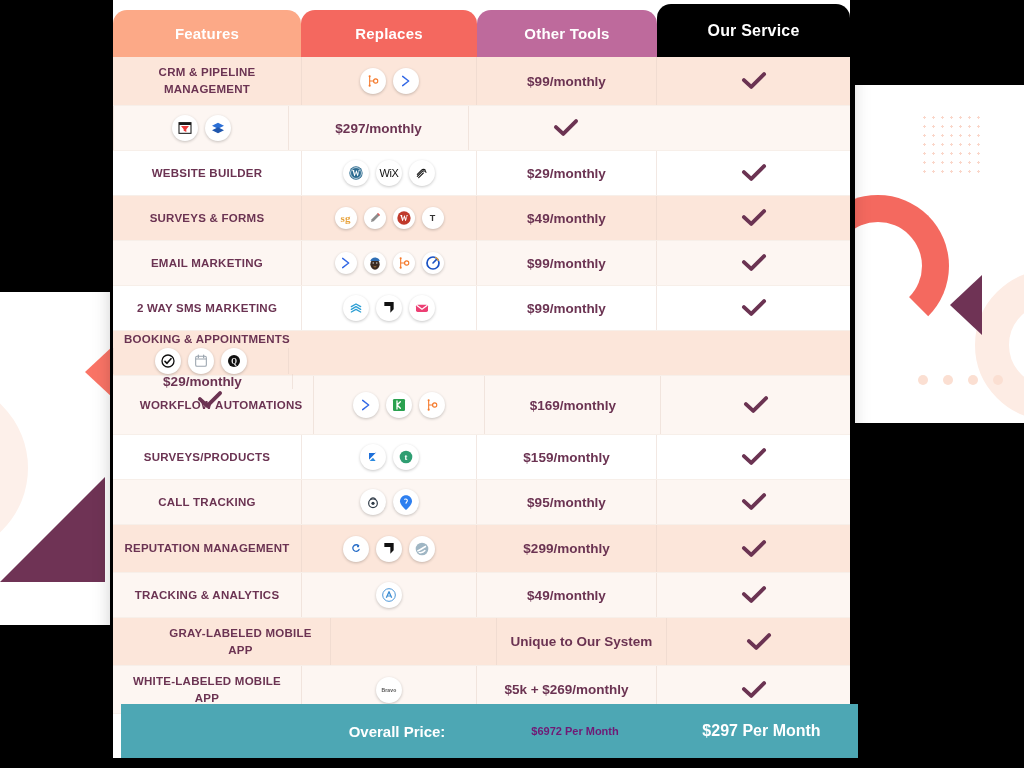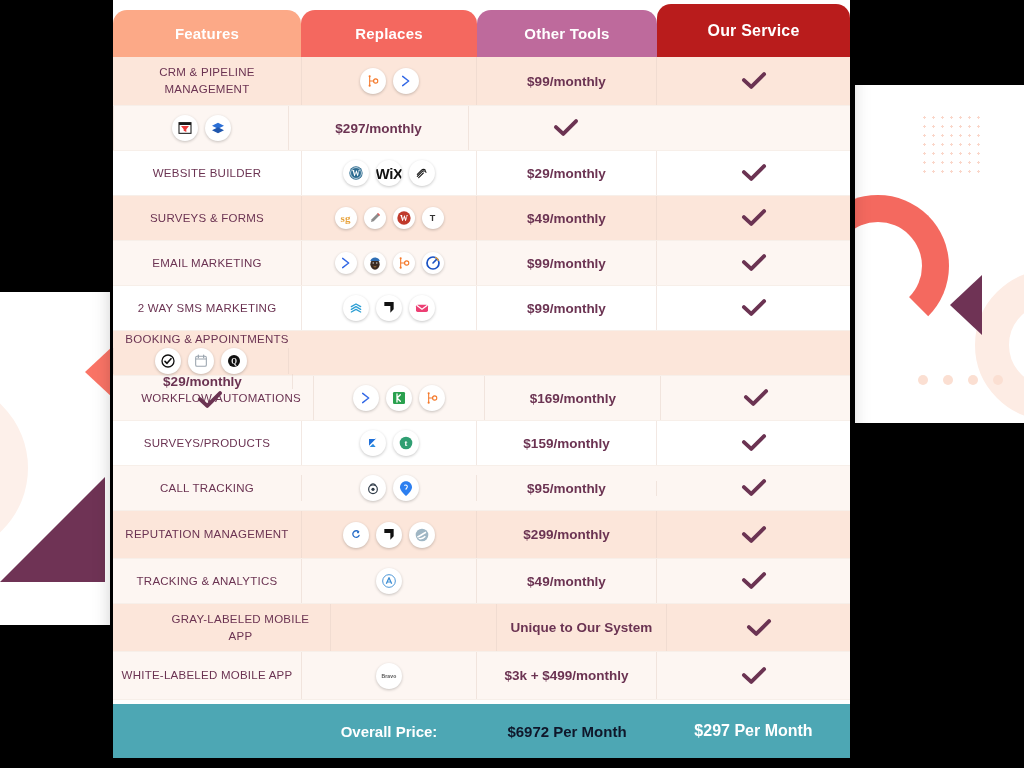--- a/index.html
+++ b/index.html
@@ -98,40 +98,40 @@
     bottom: 0;
     display: flex; align-items: center; justify-content: center;
     color: #ffffff;
     font-weight: 700;
     letter-spacing: .2px;
     border-radius: 14px 14px 0 0;
   }
   #h-features { left: 0;    width: 188px; height: 47px; background:#fca987; font-size: 15px; }
   #h-replaces { left: 188px; width: 176px; height: 47px; background:#f4685f; font-size: 15px; }
   #h-other    { left: 364px; width: 180px; height: 47px; background:#be6a9c; font-size: 15px; }
-  #h-ours     { left: 544px; width: 193px; height: 53px; background:#b91c1c; font-size: 16px; }
+  #h-ours     { left: 544px; width: 193px; height: 53px; background:#000000; font-size: 16px; }
 
   #rows { position: relative; }
 
   .row {
     display: flex;
     align-items: stretch;
     border-bottom: 1px solid #f7efe9;
   }
   .row.tint   { background: #fce6da; }
   .row.plain  { background: #fdf6f2; }
   .row.white  { background: #ffffff; }
 
   .c-feature {
     width: 188px;
     display: flex; align-items: center; justify-content: center;
     text-align: center;
     padding: 0 8px;
     color: #6b3352;
-    font-weight: 400;
+    font-weight: 700;
     font-size: 11.5px;
     letter-spacing: .25px;
     line-height: 1.45;
   }
   .c-replaces {
     width: 176px;
     display: flex; align-items: center; justify-content: center;
     gap: 7px;
     border-left: 1px solid rgba(230,210,200,.5);
     border-right: 1px solid rgba(230,210,200,.5);
@@ -161,33 +161,33 @@
     font-size: 11px; font-weight: 700;
     overflow: hidden;
     flex: 0 0 auto;
   }
   .chip.sm { width: 22px; height: 22px; font-size: 9px; }
   .chip svg { display:block; }
 
   
   #footer {
     position: absolute;
-    left: 0; bottom: 0;
+    left: 8px; bottom: 0;
     width: 737px; height: 54px;
     background: #4da7b4;
     display: flex; align-items: center;
   }
   #footer .f-pad   { width: 188px; }
   #footer .f-label {
     width: 176px; text-align: center;
     color: #fff; font-weight: 700; font-size: 15px;
   }
   #footer .f-other {
     width: 180px; text-align: center;
-    color: #0f172a; font-weight: 700; font-size: 15px;
+    color: #701a75; font-weight: 700; font-size: 11px;
   }
   #footer .f-ours {
     width: 193px; text-align: center;
     color: #fff; font-weight: 700; font-size: 16px;
   }
 </style>
 </head>
 <body>
 
 <div id="stage">
@@ -276,21 +276,21 @@
           <div class="c-feature">WEBSITE BUILDER</div>
           <div class="c-replaces">
             <span class="chip">
               <svg width="16" height="16" viewBox="0 0 24 24">
                 <circle cx="12" cy="12" r="10" fill="#2b6a8f"></circle>
                 <circle cx="12" cy="12" r="8.2" fill="none" stroke="#fff" stroke-width="1"></circle>
                 <text x="12" y="17" font-size="12" font-family="Liberation Serif, serif" fill="#fff" text-anchor="middle" font-weight="bold">W</text>
               </svg>
             </span>
             <span class="chip">
-              <span style="font-size:15px;font-weight:700;color:#111;letter-spacing:-.4px;">WiX</span>
+              <span style="font-size:11px;font-weight:400;color:#111;letter-spacing:-.4px;">WiX</span>
             </span>
             <span class="chip">
               <svg width="16" height="16" viewBox="0 0 24 24">
                 <g fill="none" stroke="#1c1c1c" stroke-width="1.7" stroke-linecap="round">
                   <path d="M5 14c2-2 4-4 6-6 2-2 5-2 6 0"></path>
                   <path d="M5 17c2-2 5-5 7-7 2-2 5-1 6 1"></path>
                   <path d="M7 19c2-2 5-5 7-7"></path>
                 </g>
               </svg>
             </span>
@@ -430,21 +430,21 @@
               </svg>
             </span>
           </div>
           <div class="c-other">$29/monthly</div>
           <div class="c-ours">
             <svg class="check" viewBox="0 0 30 24">
               <path d="M4 11 L12 18.5 L26 4.5" fill="none" stroke="#6b3352" stroke-width="4.2" stroke-linecap="round" stroke-linejoin="round"></path>
             </svg>
           </div>
         </div>
-        <div class="row plain" style="height: 45px; padding-left: 16px;">
+        <div class="row plain" style="height: 59px; padding-left: 16px;">
           <div class="c-feature">WORKFLOW AUTOMATIONS</div>
           <div class="c-replaces">
             <span class="chip">
               <svg width="16" height="16" viewBox="0 0 24 24">
                 <path d="M7 5l9 7-9 7" fill="none" stroke="#356ae6" stroke-width="2.2" stroke-linecap="round" stroke-linejoin="round"></path>
               </svg>
             </span>
             <span class="chip">
               <svg width="16" height="16" viewBox="0 0 24 24">
                 <rect x="3" y="3" width="18" height="18" rx="2" fill="#2aa14f"></rect>
@@ -487,21 +487,21 @@
               </svg>
             </span>
           </div>
           <div class="c-other">$159/monthly</div>
           <div class="c-ours">
             <svg class="check" viewBox="0 0 30 24">
               <path d="M4 11 L12 18.5 L26 4.5" fill="none" stroke="#6b3352" stroke-width="4.2" stroke-linecap="round" stroke-linejoin="round"></path>
             </svg>
           </div>
         </div>
-        <div class="row plain" style="height: 45px; align-items: center;">
+        <div class="row plain" style="height: 45px;">
           <div class="c-feature">CALL TRACKING</div>
           <div class="c-replaces">
             <span class="chip">
               <svg width="16" height="16" viewBox="0 0 24 24">
                 <circle cx="12" cy="14" r="6.5" fill="none" stroke="#2e3a47" stroke-width="1.8"></circle>
                 <path d="M8 8c2-3 6-3 8 0" fill="none" stroke="#2e3a47" stroke-width="1.8" stroke-linecap="round"></path>
                 <circle cx="12" cy="14" r="2.4" fill="#2e3a47"></circle>
               </svg>
             </span>
             <span class="chip">
@@ -575,21 +575,21 @@
             </svg>
           </div>
         </div>
         <div class="row plain" style="height: 48px;">
           <div class="c-feature">WHITE-LABELED MOBILE APP</div>
           <div class="c-replaces">
             <span class="chip">
               <span style="font-size:5px;font-weight:700;color:#555;letter-spacing:.2px;">Bravo</span>
             </span>
           </div>
-          <div class="c-other">$3k + $499/monthly</div>
+          <div class="c-other">$5k + $269/monthly</div>
           <div class="c-ours">
             <svg class="check" viewBox="0 0 30 24">
               <path d="M4 11 L12 18.5 L26 4.5" fill="none" stroke="#6b3352" stroke-width="4.2" stroke-linecap="round" stroke-linejoin="round"></path>
             </svg>
           </div>
         </div>
       </div>
 
     <div id="footer">
       <div class="f-pad"></div>

